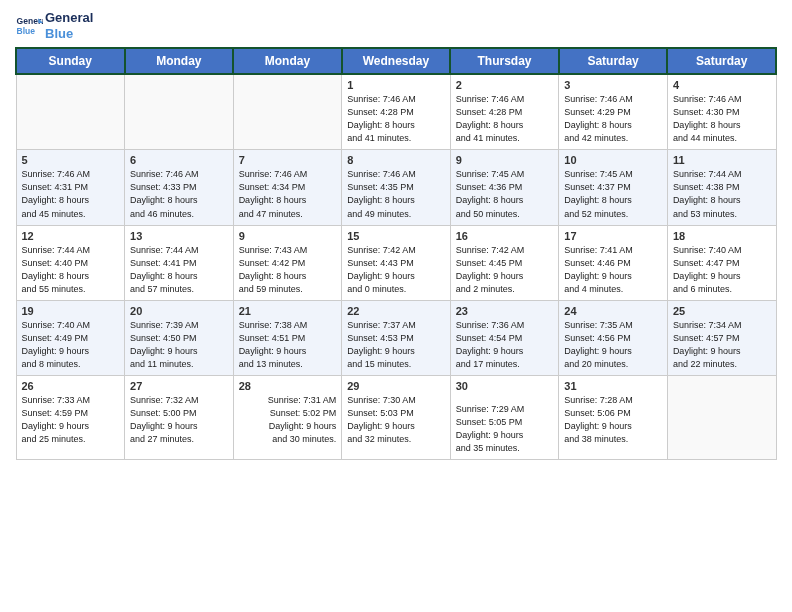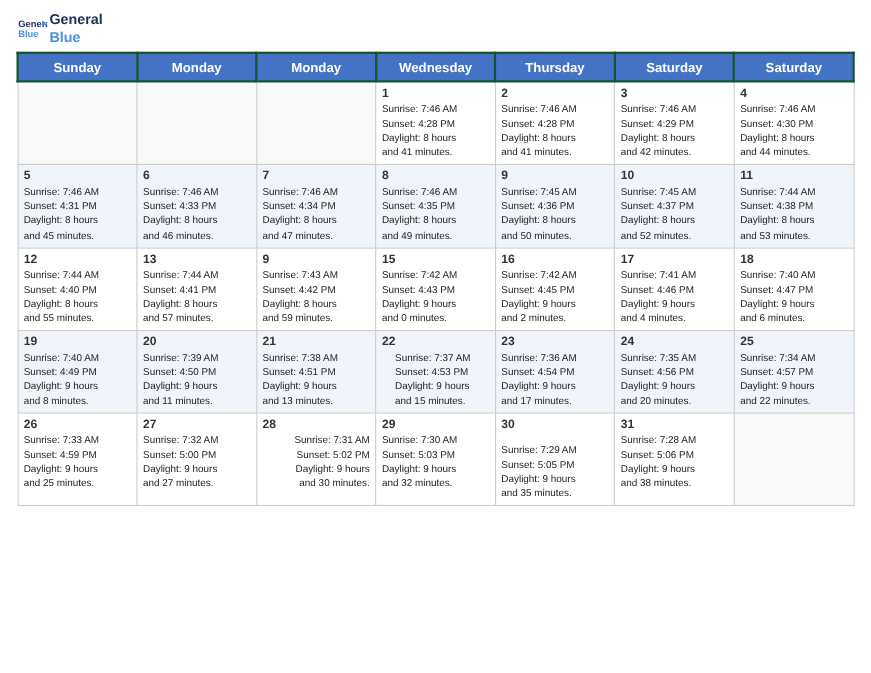--- a/index.html
+++ b/index.html
@@ -276,21 +276,21 @@
           </td>
           <td>
             <span class="day-num">21</span>
             <div class="day-info" style="white-space: pre-line;">Sunrise: 7:38 AM
 Sunset: 4:51 PM
 Daylight: 9 hours
 and 13 minutes.</div>
           </td>
           <td>
             <span class="day-num">22</span>
-            <div class="day-info" style="white-space: pre-line; margin-left: 12px;">Sunrise: 7:37 AM
+            <div class="day-info" style="white-space: pre-line;">Sunrise: 7:37 AM
 Sunset: 4:53 PM
 Daylight: 9 hours
 and 15 minutes.</div>
           </td>
           <td>
             <span class="day-num">23</span>
             <div class="day-info" style="white-space: pre-line;">Sunrise: 7:36 AM
 Sunset: 4:54 PM
 Daylight: 9 hours
 and 17 minutes.</div>

